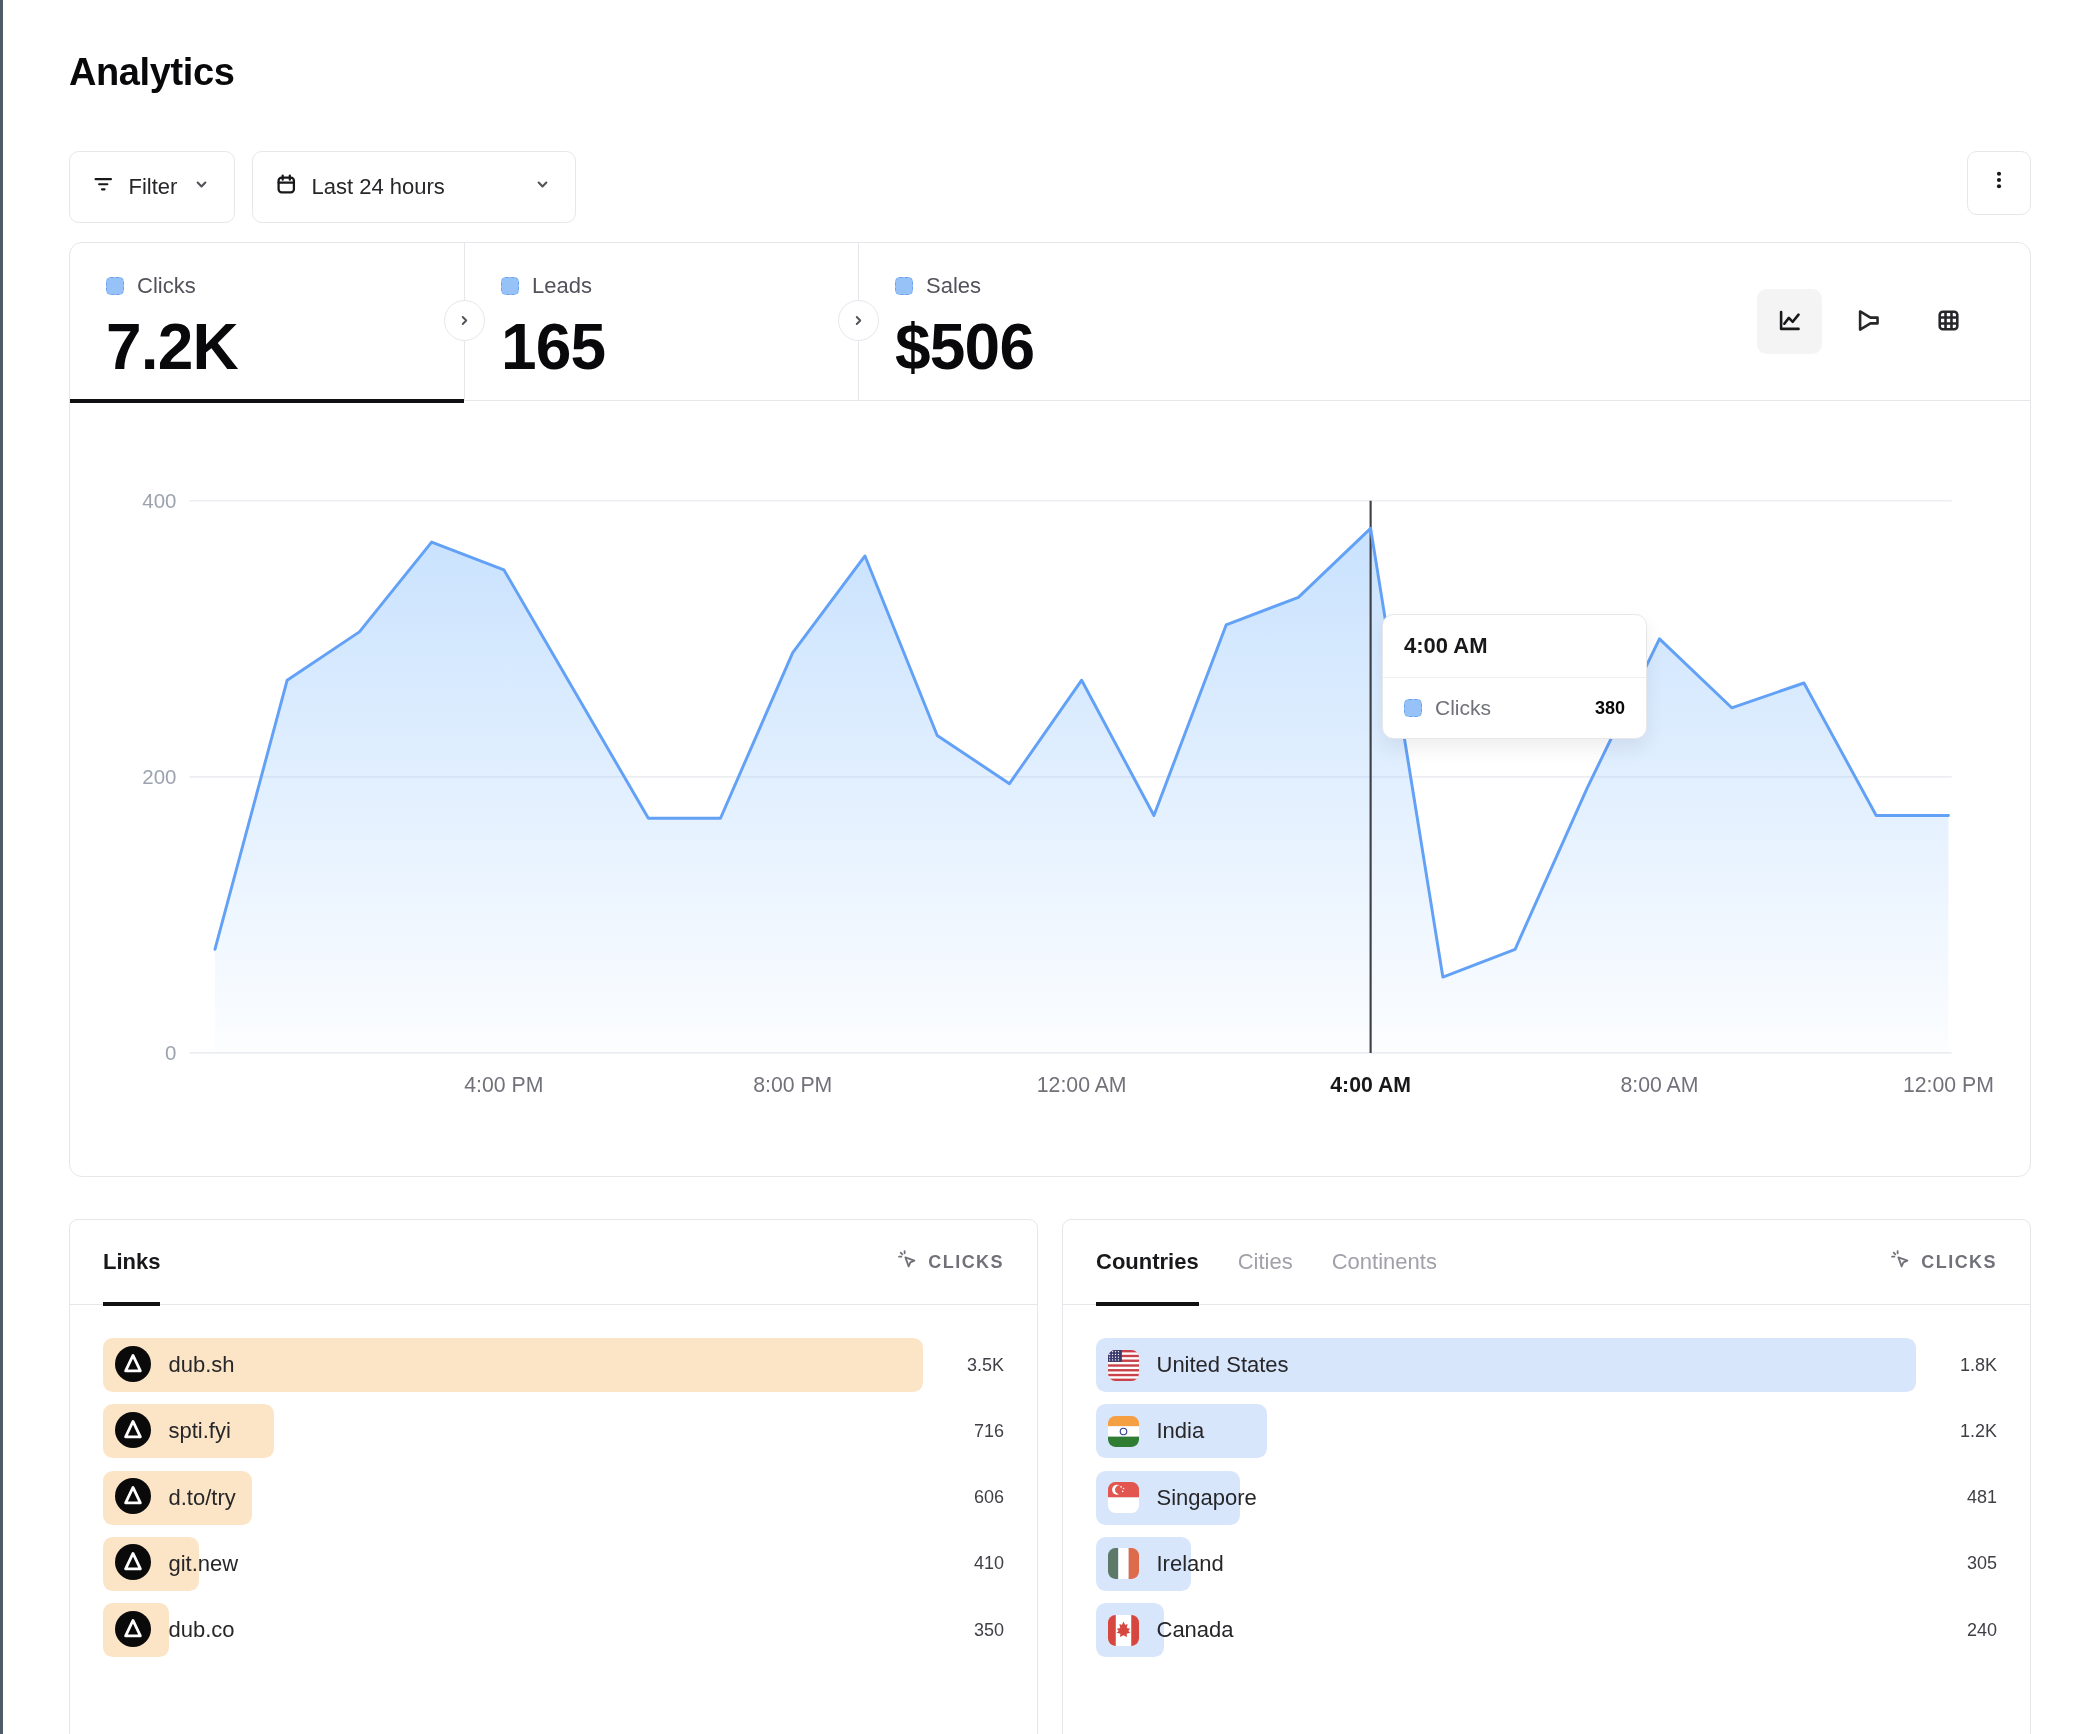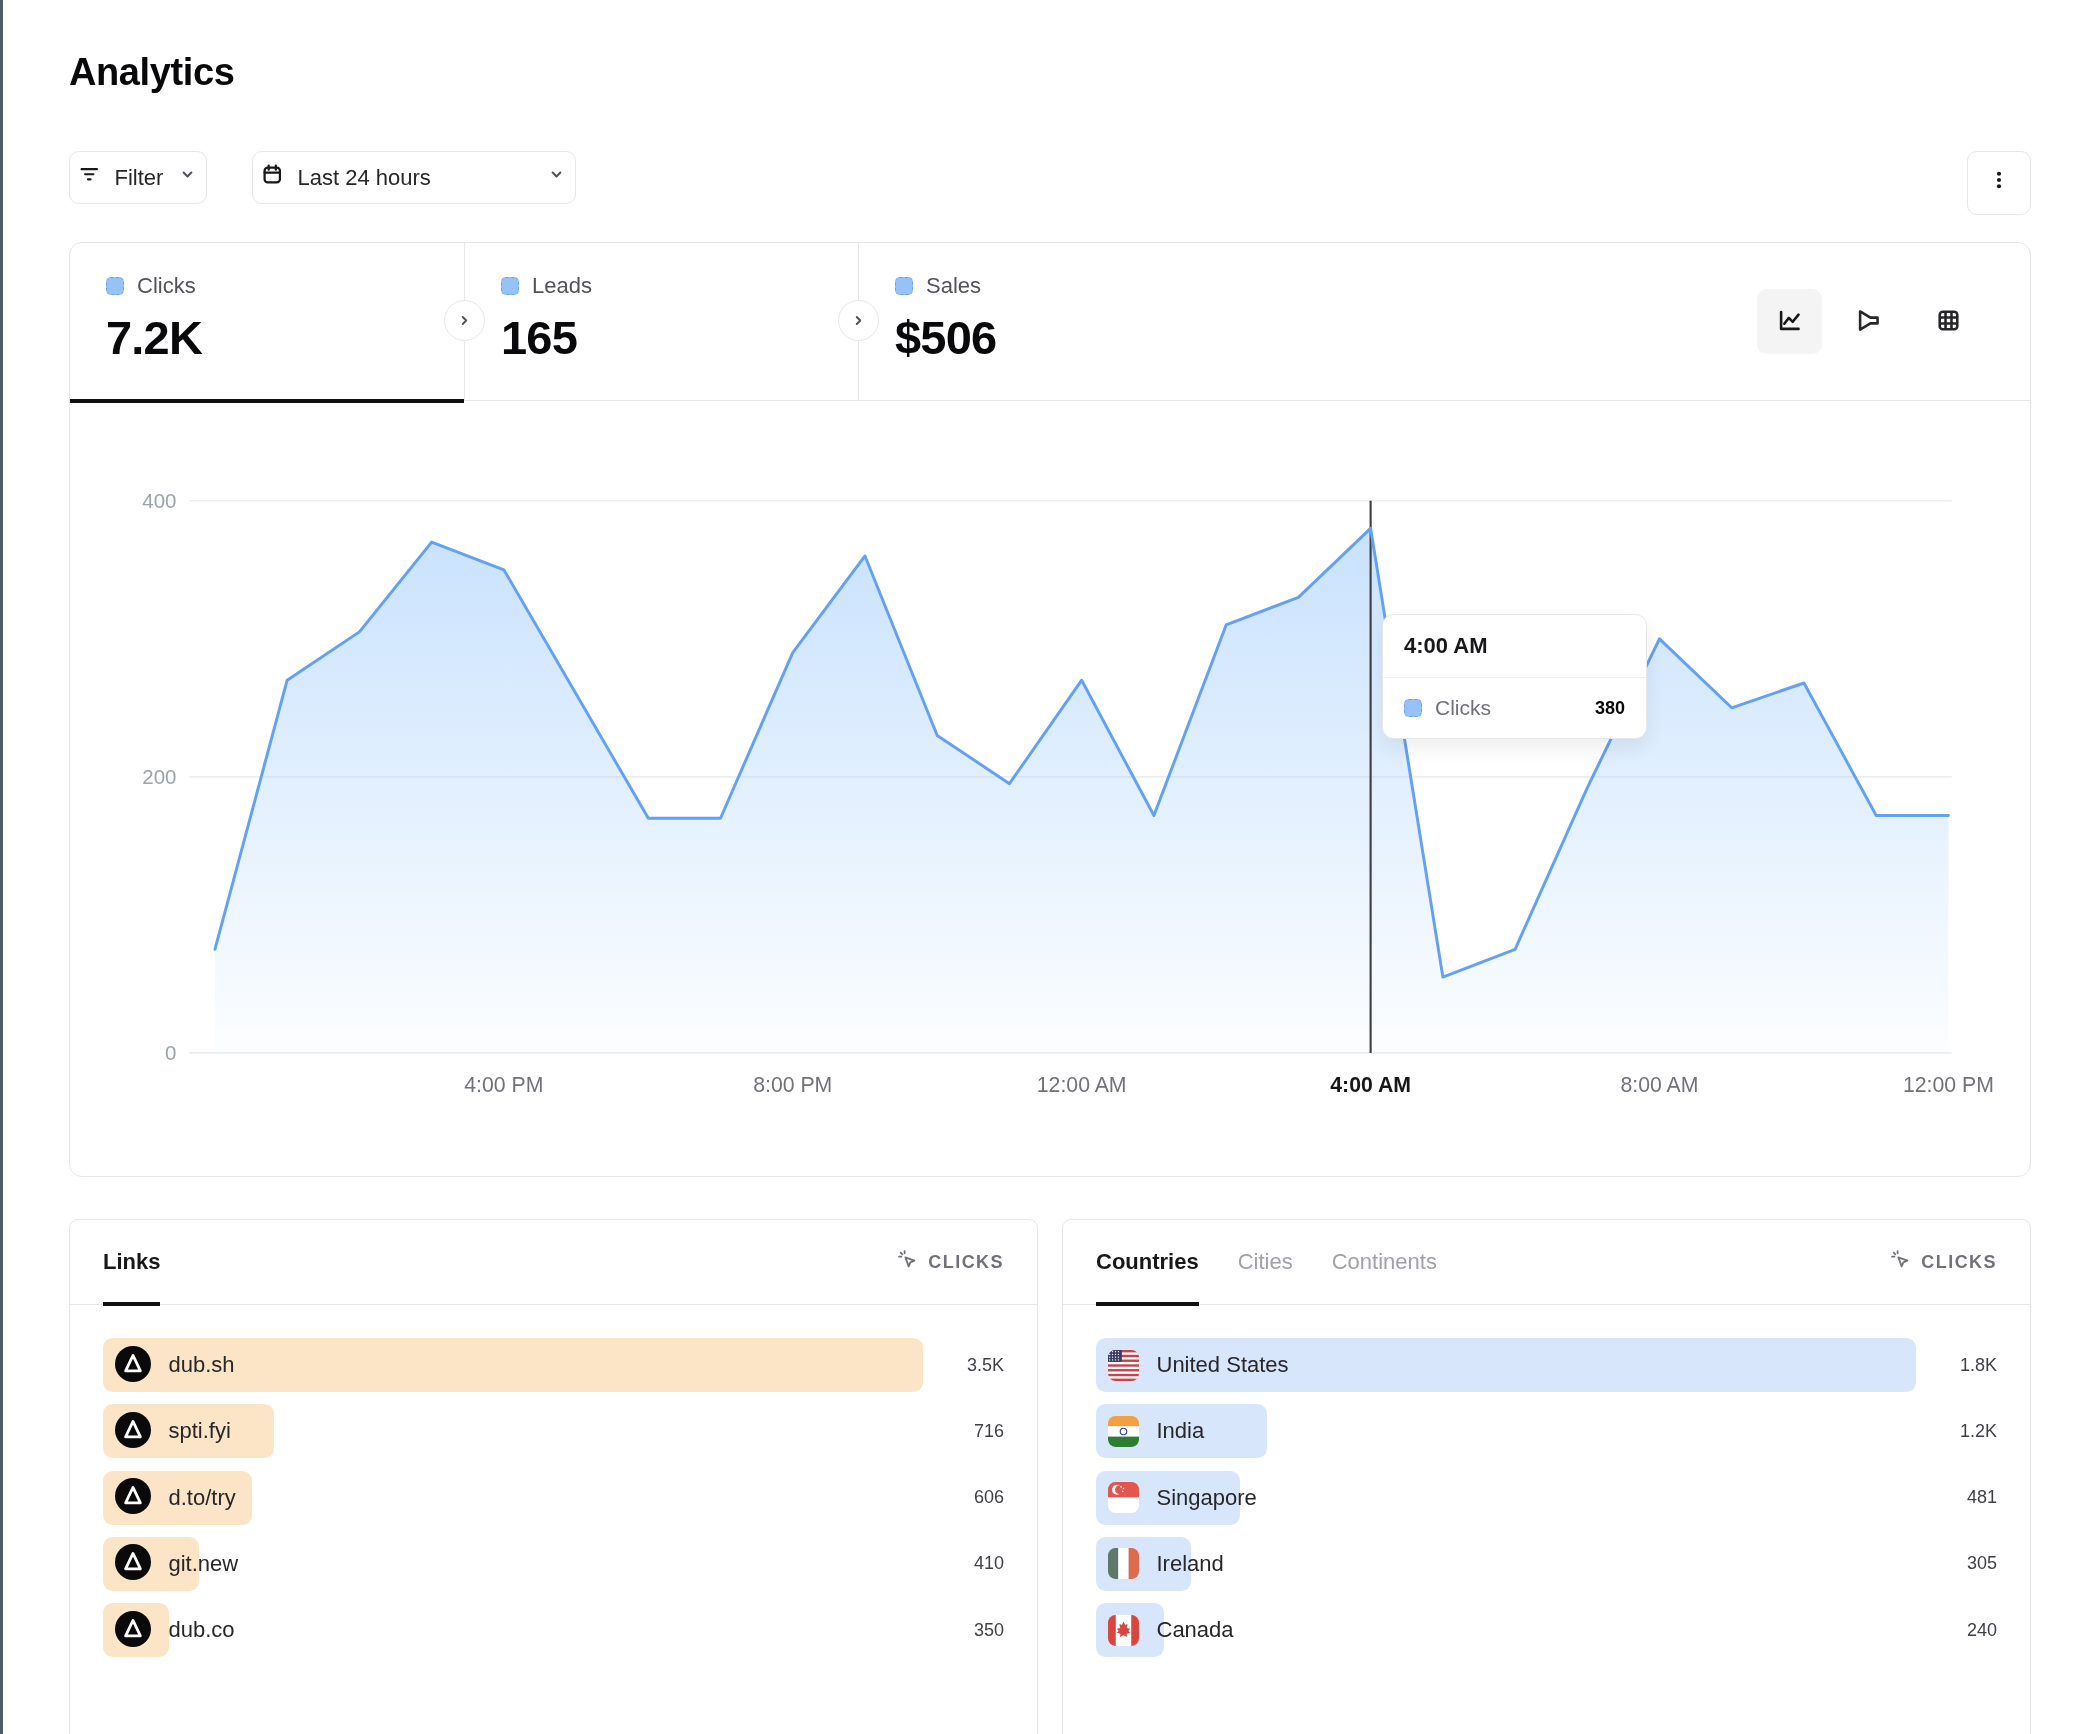--- a/index.html
+++ b/index.html
@@ -1,33 +1,33 @@
 <!DOCTYPE html>
 <html style="font-size:13px"><head>
 <meta charset="utf-8">
 <style>
   * { box-sizing: border-box; margin: 0; padding: 0; }
   html,body { width:2096px; height:1735px; background:#ffffff; font-family:"Liberation Sans", sans-serif; position:relative; overflow:hidden; }
   .edge-strip { position:absolute; left:0; top:0; width:2.5px; height:1735px; background:#4d5c68; }
 
   .page-title { position:absolute; left:69px; top:51px; font-size:38px; font-weight:700; color:#09090b; letter-spacing:-0.4px; }
 
-  .btn { position:absolute; display:flex; align-items:center; gap:13px; height:53px; padding:0 7px; border:1.2px solid #e5e7eb; border-radius:9.8px; background:#fff; font-size:22px; color:#27272a; font-weight:500; cursor:pointer; }
+  .btn { position:absolute; display:flex; align-items:center; gap:13px; height:72px; padding:0 21px; border:1.2px solid #e5e7eb; border-radius:9.8px; background:#fff; font-size:22px; color:#27272a; font-weight:500; cursor:pointer; }
   #filter-btn { left:69px; top:151px; }
   #date-btn { left:252px; top:151px; width:324px; }
   #date-btn .chev { margin-left:auto; }
   #menu-btn { left:1967px; top:151px; width:64px; height:64px; justify-content:center; padding:0; }
 
   .card { position:absolute; background:#fff; border:1.2px solid #e5e7eb; border-radius:13px; }
   #stats-card { left:69px; top:242px; width:1962px; height:935px; }
 
   .tabs-row { position:absolute; left:0; top:0; width:100%; height:158px; border-bottom:1.2px solid #e5e7eb; }
   .stat-tab { position:absolute; top:0; height:158px; width:394px; padding:29.5px 0 0 36px; cursor:pointer; }
   .stat-tab .tab-head { display:flex; align-items:center; gap:13px; font-size:22px; color:#52525b; }
-  .stat-tab .tab-value { margin-top:11.5px; font-size:47px; font-weight:700; color:#09090b; letter-spacing:-0.8px; }
+  .stat-tab .tab-value { margin-top:11.5px; font-size:64px; font-weight:700; color:#09090b; letter-spacing:-0.8px; }
   .stat-tab.active::after { content:""; position:absolute; left:0; bottom:-1.6px; width:100%; height:4.1px; background:#101012; }
   .marker { width:18px; height:18px; border-radius:4.9px; background:#97c2f7; border:1.6px dashed #6ba2ee; flex:0 0 auto; }
   .tab-divider { position:absolute; top:0; width:1.2px; height:158px; background:#e5e7eb; }
   .chev-circle { position:absolute; top:57px; width:41px; height:41px; border-radius:50%; background:#fff; border:1.2px solid #e5e7eb; display:flex; align-items:center; justify-content:center; cursor:pointer; z-index:2; }
   .views { position:absolute; right:49px; top:46px; display:flex; align-items:center; gap:14.7px; }
   .view-btn { width:65px; height:65px; border-radius:9.8px; display:flex; align-items:center; justify-content:center; cursor:pointer; }
   .view-btn.active { background:#f4f4f5; }
 
   .chart-wrap { position:absolute; left:0; top:216px; width:1962px; height:679px; }
   .tooltip { position:absolute; width:265px; background:#fff; border:1.2px solid #e5e7eb; border-radius:11.5px; box-shadow:0 8.2px 19.6px rgba(0,0,0,.07); z-index:3; }

